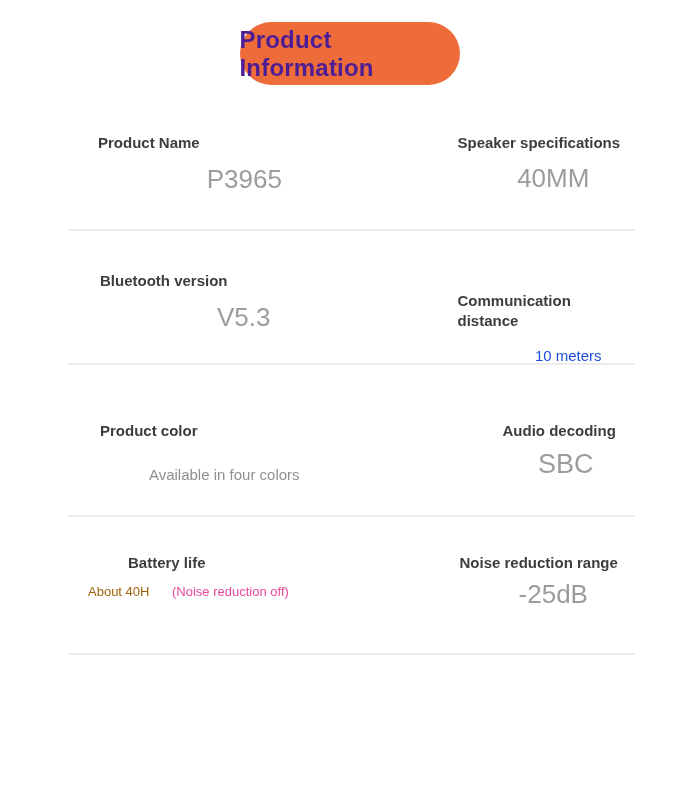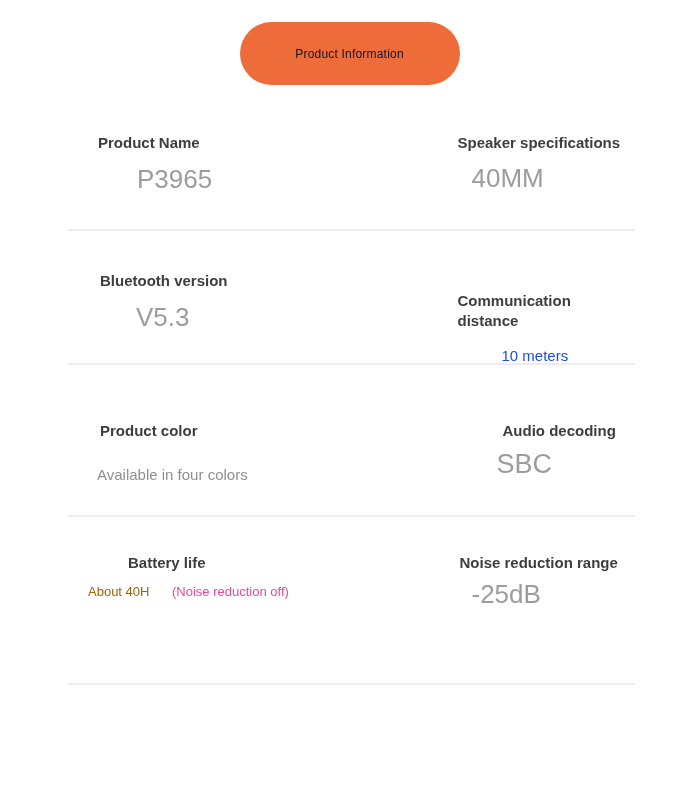--- a/index.html
+++ b/index.html
@@ -17,51 +17,52 @@
     width: 220px;
     height: 63px;
     margin: 22px auto 0 auto;
     background: var(--accent, #ee6c3a);
     border-radius: 32px;
     display: flex;
     align-items: center;
     justify-content: center;
   }
   .pill-text {
-    color: #0f172a;
-    font-size: 12px;
-    font-weight: 400;
+    color: #4c1d95;
+    font-size: 24px;
+    font-weight: 700;
     letter-spacing: 0.2px;
   }
   .sheet {
     margin: 0 64px 0 68px;
   }
   .row {
     display: flex;
     box-sizing: border-box;
     border-bottom: 2px solid var(--divider, #ececec);
   }
   .row-1 { height: 146px; padding-top: 48px; }
   .row-2 { height: 134px; padding-top: 40px; }
   .row-3 { height: 152px; padding-top: 56px; }
-  .row-4 { height: 168px; padding-top: 36px; }
+  .row-4 { height: 138px; padding-top: 36px; }
   .cell {
     width: 50%;
     box-sizing: border-box;
   }
   .label {
     font-size: 15px;
     font-weight: 700;
     color: var(--label, #3d3d3d);
     line-height: 20px;
   }
   .value {
     font-size: 26px;
     color: var(--value, #9c9c9c);
     line-height: 30px;
+    text-align: center;
   }
   
   .cell-product-name .label { padding-left: 30px; margin-bottom: 11px; }
   .cell-product-name .value { padding-left: 69px; }
   .cell-speaker .label { padding-left: 106px; margin-bottom: 10px; }
   .cell-speaker .value { padding-left: 120px; }
   
   .cell-bluetooth .label { padding-left: 32px; margin-bottom: 11px; }
   .cell-bluetooth .value { padding-left: 68px; }
   .cell-distance .label { padding-left: 106px; margin-bottom: 16px; margin-top: 20px; }

